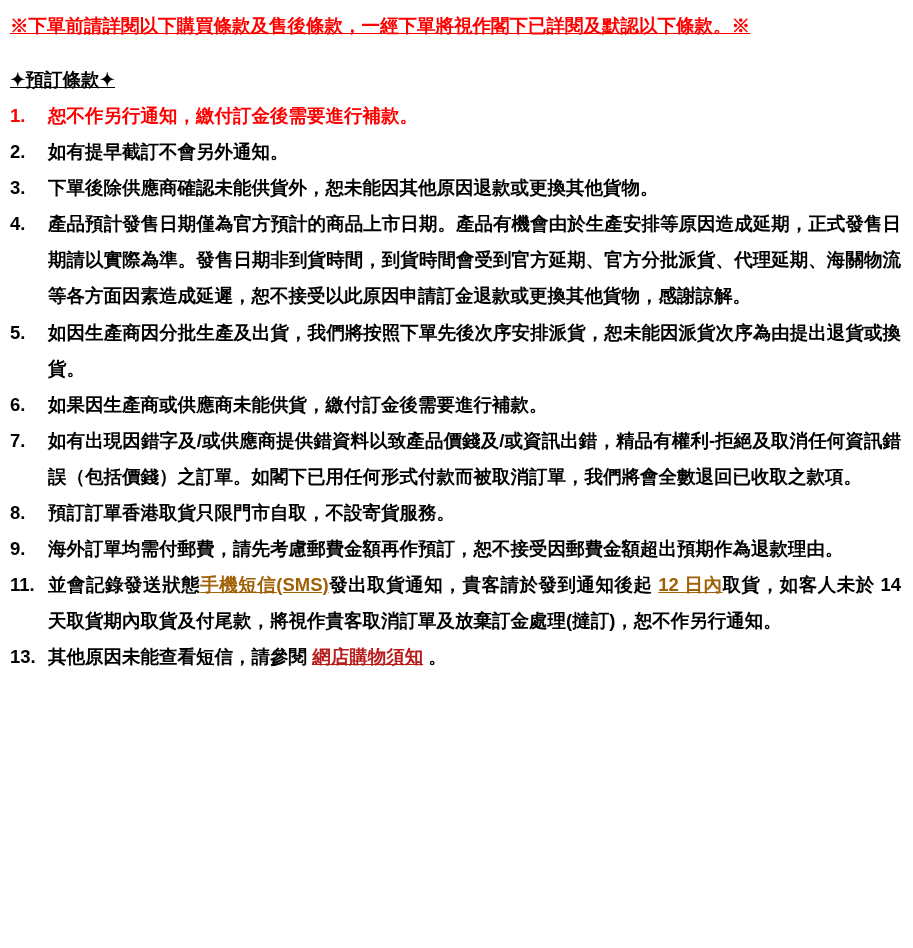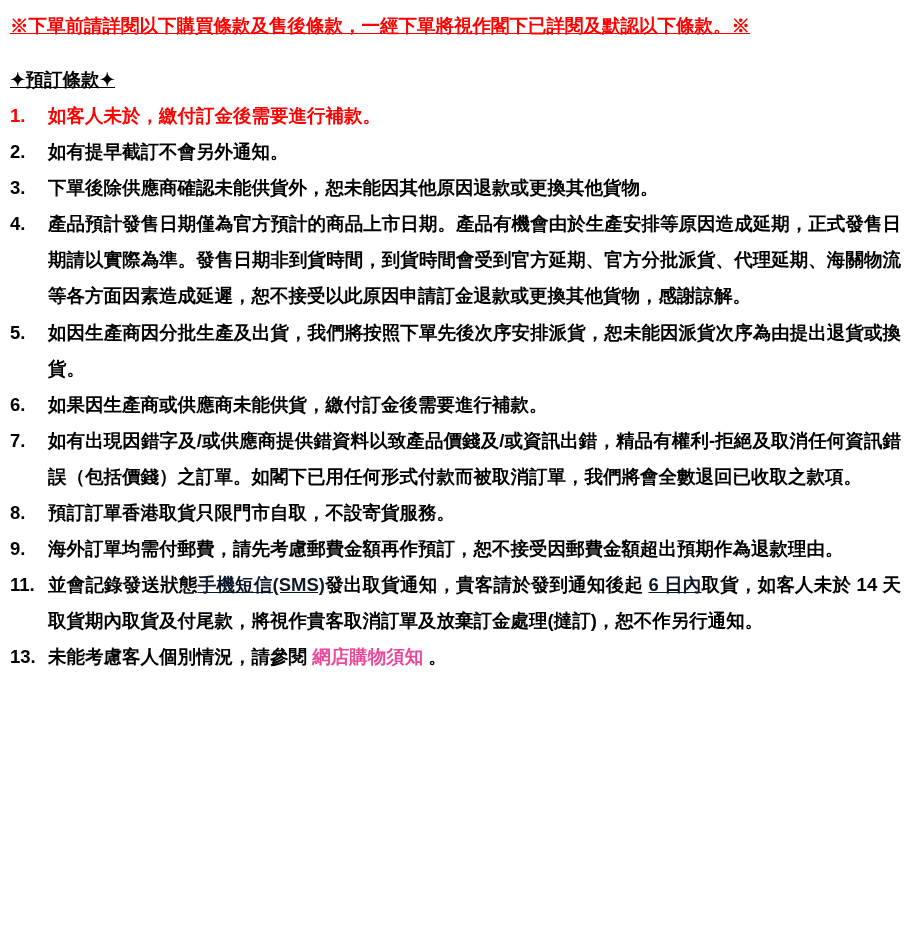--- a/index.html
+++ b/index.html
@@ -39,40 +39,41 @@
   }
   .term .body {
     flex: 1 1 auto;
     text-align: justify;
     text-justify: inter-ideograph;
   }
   .term.red {
     color: #ff0000;
   }
   .seg-red-underline {
-    color: #0f172a;
+    color: #a16207;
     text-decoration: underline;
   }
   .seg-link {
-    color: #ec4899;
+    color: #b91c1c;
+    text-decoration: underline;
     cursor: pointer;
   }
 </style>
 </head>
 <body>
 
 <div class="page">
   <div class="notice">※下單前請詳閱以下購買條款及售後條款，一經下單將視作閣下已詳閱及默認以下條款。※</div>
 
   <div class="section-title">✦預訂條款✦</div>
 
   <div class="terms-list">
       <div class="term red">
         <span class="num">1.</span>
-        <span class="body"><span>如客人未於，繳付訂金後需要進行補款。</span></span>
+        <span class="body"><span>恕不作另行通知，繳付訂金後需要進行補款。</span></span>
       </div>
       <div class="term">
         <span class="num">2.</span>
         <span class="body"><span>如有提早截訂不會另外通知。</span></span>
       </div>
       <div class="term">
         <span class="num">3.</span>
         <span class="body"><span>下單後除供應商確認未能供貨外，恕未能因其他原因退款或更換其他貨物。</span></span>
       </div>
       <div class="term">
@@ -94,20 +95,20 @@
       <div class="term">
         <span class="num">8.</span>
         <span class="body"><span>預訂訂單香港取貨只限門市自取，不設寄貨服務。</span></span>
       </div>
       <div class="term">
         <span class="num">9.</span>
         <span class="body"><span>海外訂單均需付郵費，請先考慮郵費金額再作預訂，恕不接受因郵費金額超出預期作為退款理由。</span></span>
       </div>
       <div class="term">
         <span class="num">11.</span>
-        <span class="body"><span>並會記錄發送狀態</span><span class="seg-red-underline">手機短信(SMS)</span><span>發出取貨通知，貴客請於發到通知後起 </span><span class="seg-red-underline">6 日內</span><span>取貨，如客人未於 14 天取貨期內取貨及付尾款，將視作貴客取消訂單及放棄訂金處理(撻訂)，恕不作另行通知。</span></span>
+        <span class="body"><span>並會記錄發送狀態</span><span class="seg-red-underline">手機短信(SMS)</span><span>發出取貨通知，貴客請於發到通知後起 </span><span class="seg-red-underline">12 日內</span><span>取貨，如客人未於 14 天取貨期內取貨及付尾款，將視作貴客取消訂單及放棄訂金處理(撻訂)，恕不作另行通知。</span></span>
       </div>
       <div class="term">
         <span class="num">13.</span>
-        <span class="body"><span>未能考慮客人個別情況，請參閱 </span><span class="seg-link">網店購物須知</span><span> 。</span></span>
+        <span class="body"><span>其他原因未能查看短信，請參閱 </span><span class="seg-link">網店購物須知</span><span> 。</span></span>
       </div>
     </div>
 </div>
 
 </body></html>

